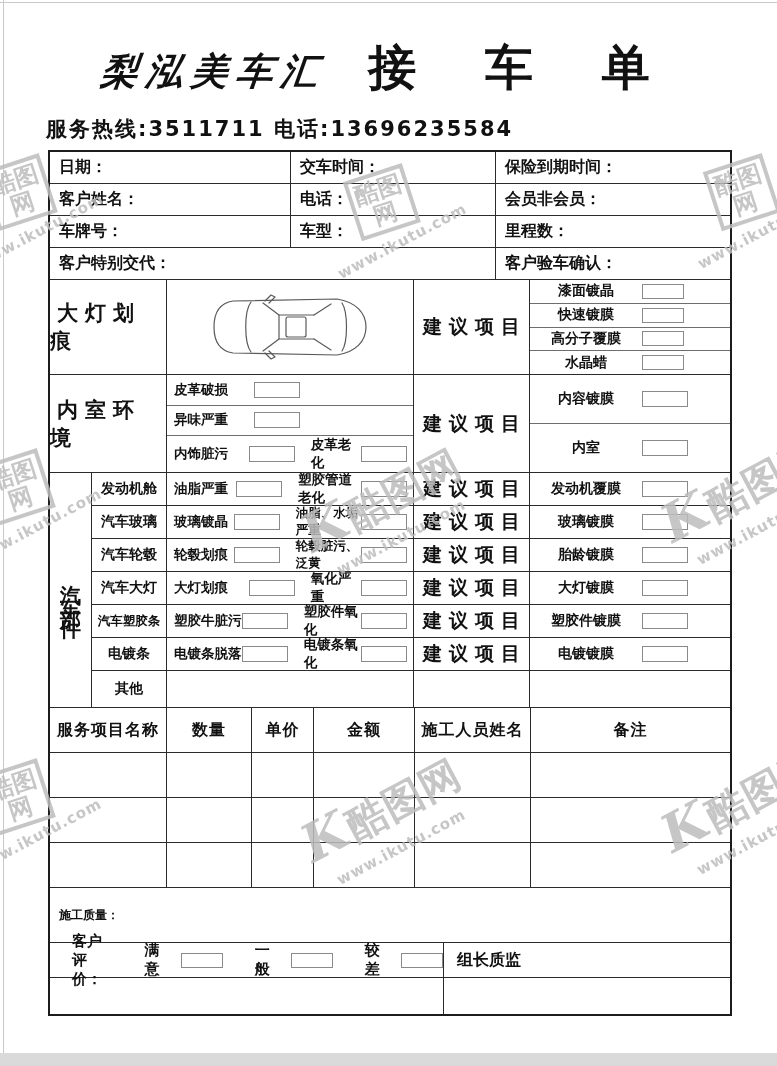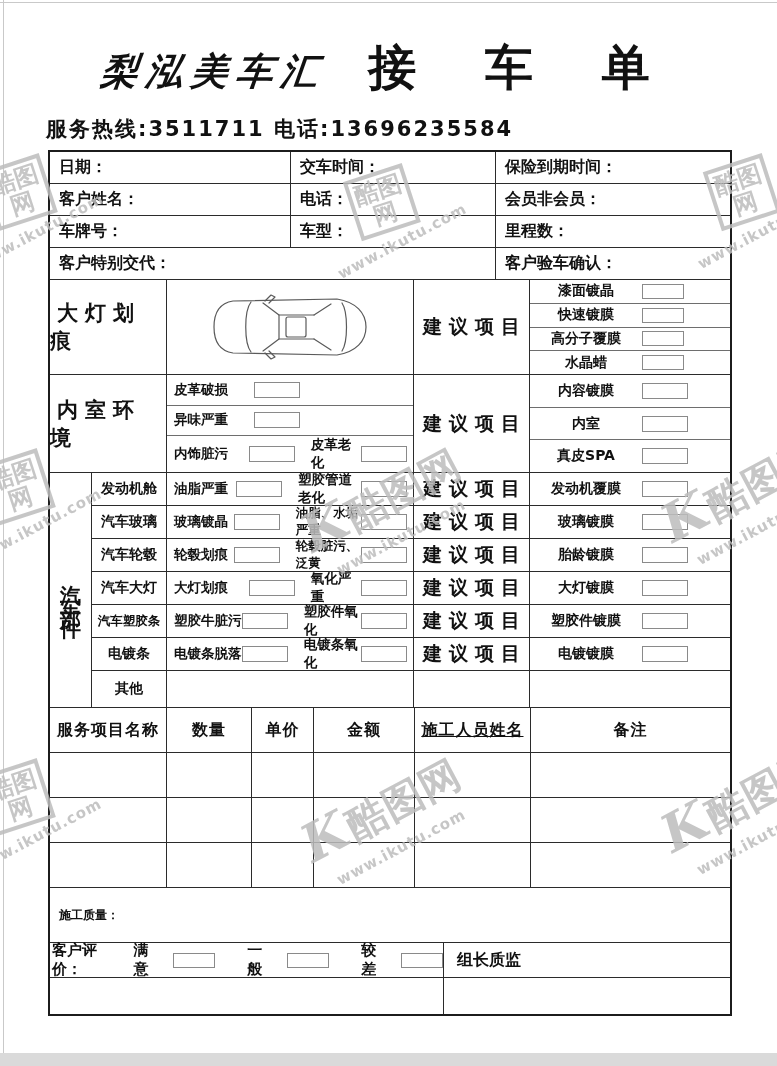--- a/index.html
+++ b/index.html
@@ -53,25 +53,25 @@
   .pc .l1{width:80px;}
   .pc .l2{margin-left:16px;}
   .pc .b2{margin-left:auto;margin-right:1px;}
 
   .vert{display:flex;align-items:center;justify-content:center;}
   .vert span{writing-mode:vertical-rl;font-weight:bold;font-size:21px;letter-spacing:11px;}
 
   .namecell{display:flex;align-items:center;justify-content:center;font-weight:bold;font-size:14px;}
 
   
-  .ws1{width:117px;} .ws2{width:85px;} .ws3{width:62px;} .ws4{width:101px;} .ws5{width:116px;text-decoration:underline;} .ws6{flex:1;}
+  .ws1{width:117px;} .ws2{width:85px;} .ws3{width:62px;} .ws4{width:101px;} .ws5{width:116px;} .ws6{flex:1;}
   .svchead{display:flex;align-items:center;justify-content:center;font-weight:bold;font-size:16px;letter-spacing:1px;}
 
   .weval{width:394px;} .wsup{flex:1;}
-  .evalrow{display:flex;align-items:center;padding-left:2px;font-weight:bold;font-size:15px;gap:16px;}
+  .evalrow{display:flex;align-items:center;padding-left:22px;font-weight:bold;font-size:15px;gap:16px;}
   .evalrow .opt{margin-left:16px;margin-right:4px;}
   .evalrow .opt:first-of-type{margin-left:6px;}
 
   
   .wm{position:absolute;color:#bdbdbd;opacity:.85;pointer-events:none;z-index:8;text-align:center;transform:rotate(-28deg);}
   .wm-box{border:4px solid currentColor;width:62px;height:62px;margin:0 auto;transform:rotate(10deg);
     display:flex;align-items:center;justify-content:center;font-weight:bold;font-size:24px;line-height:1.05;
     flex-wrap:wrap;padding:2px;}
   .wm-k{font-weight:bold;font-size:40px;letter-spacing:1px;white-space:nowrap;}
   .wm-k .kk{font-size:52px;font-family:"DejaVu Serif",serif;transform:skewX(-12deg);display:inline-block;margin-right:2px;}
@@ -175,24 +175,20 @@
       <div class="c wsug center suglbl">建议项目</div>
       <div class="c witem items">
         <div class="item">
             <span class="lbl">内容镀膜</span>
             <div class="box"></div>
           </div>
         <div class="item">
             <span class="lbl">内室</span>
             <div class="box"></div>
           </div>
-        <div class="item">
-            <span class="lbl">真皮SPA</span>
-            <div class="box"></div>
-          </div>
       </div>
     </div>
 
     <div class="r" style="height:235px">
       <div class="c wvert vert">
         <span>汽车部件</span>
       </div>
       <div style="flex:1;display:flex;flex-direction:column;">
 
         <div class="r" style="height:33px">

